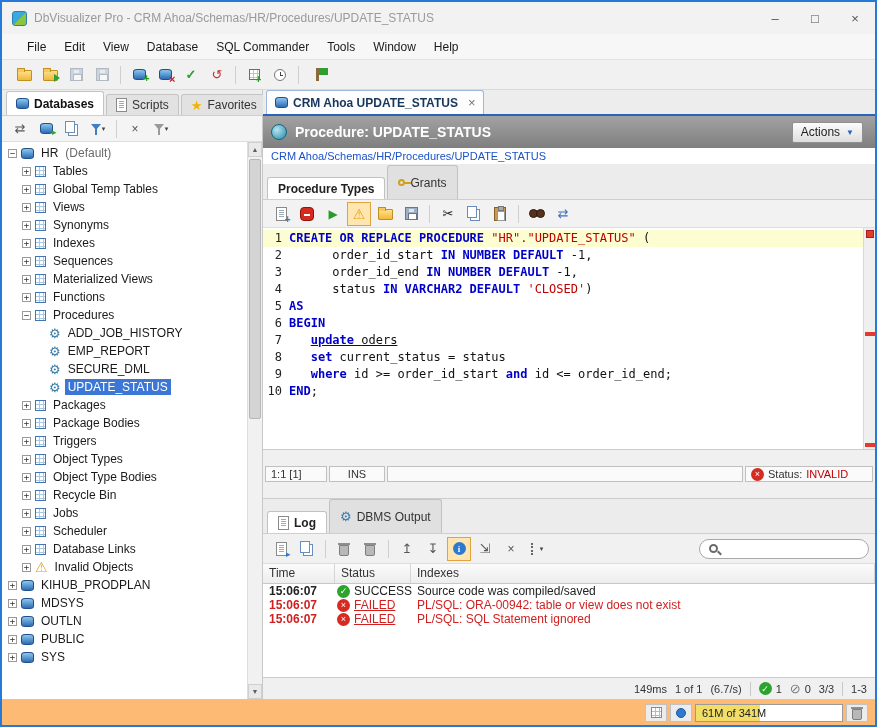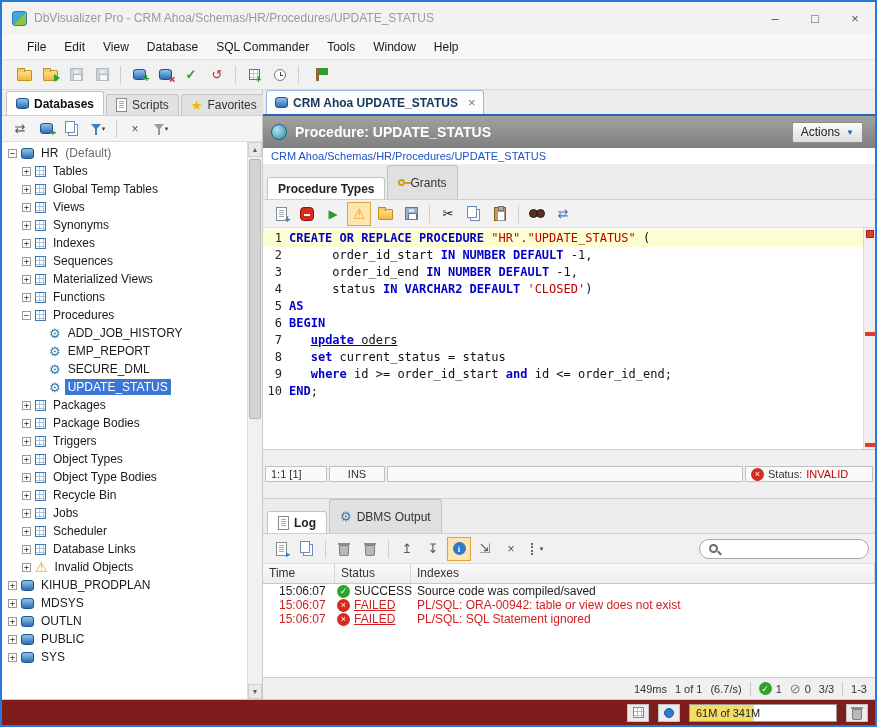--- a/index.html
+++ b/index.html
@@ -101,35 +101,35 @@
 
   .log-toolbar { flex: 0 0 30px; background: #f1f1f1; border-bottom: 1px solid #ddd; display: flex; align-items: center; gap: 2px; padding: 0 6px; }
   .search-box { margin-left: auto; width: 170px; height: 20px; border: 1px solid #a8a8a8; border-radius: 10px; background: #fff; display: flex; align-items: center; padding: 0 9px; gap: 6px; }
   .search-box input { border: none; outline: none; flex: 1; font-size: 11px; min-width: 0; font-family: "Liberation Sans", sans-serif; }
 
   .log-table { flex: 1; display: flex; flex-direction: column; min-height: 0; background: #fff; }
   .lt-header { flex: 0 0 20px; display: flex; background: linear-gradient(#fbfbfb,#ededed); border-bottom: 1px solid #c8c8c8; color: #333; }
   .lt-h { padding: 2px 6px; border-right: 1px solid #d5d5d5; }
   .lt-h.time { width: 72px; } .lt-h.status { width: 76px; } .lt-h.msg { flex: 1; }
   .lt-row { flex: 0 0 19px; display: flex; align-items: center; }
-  .lt-time { width: 72px; padding: 0 16px; font-weight: normal; }
+  .lt-time { width: 72px; padding: 0 6px; font-weight: bold; }
   .lt-status { width: 76px; display: flex; align-items: center; gap: 4px; padding: 0 2px; }
   .lt-msg { flex: 1; padding: 0 6px; }
   .lt-row.error { color: #d02020; }
   .lt-row.error .stxt { text-decoration: underline; }
 
   .checkcircle { width: 13px; height: 13px; border-radius: 50%; background: #2ca32c; color: #fff; font-size: 9px; display: flex; align-items: center; justify-content: center; flex: 0 0 13px; }
   .crosscircle { width: 13px; height: 13px; border-radius: 50%; background: #d62b20; color: #fff; font-size: 9px; display: flex; align-items: center; justify-content: center; flex: 0 0 13px; }
 
   .stats-row { flex: 0 0 22px; background: #f0f0f0; border-top: 1px solid #ccc; display: flex; align-items: center; justify-content: flex-end; gap: 8px; padding: 0 8px; font-size: 11px; color: #333; }
   .stat-sep { width: 1px; height: 14px; background: #c8c8c8; }
   .stat-pair { display: flex; align-items: center; gap: 4px; }
 
   
-  .statusbar { flex: 0 0 26px; background: #7f1d1d; border-top: 1px solid #c8c8c8; display: flex; align-items: center; gap: 9px; padding: 0 7px; }
+  .statusbar { flex: 0 0 26px; background: #fdba74; border-top: 1px solid #c8c8c8; display: flex; align-items: center; gap: 3px; padding: 0 7px; }
   .sb-flex { flex: 1; height: 18px; }
   .sb-panel { height: 18px; min-width: 22px; border: 1px solid #c2c2c2; background: #ececec; display: flex; align-items: center; justify-content: center; padding: 0 3px; }
   .memory { width: 148px; height: 18px; border: 1px solid #9a9a9a; position: relative; background: #fff; font-size: 11px; overflow: hidden; }
   .memory .fill { position: absolute; left: 0; top: 0; bottom: 0; width: 44%; background: #f2de66; }
   .memory .mtext { position: absolute; inset: 0; display: flex; align-items: center; padding-left: 6px; color: #222; }
 
   
   .i-folder { width: 15px; height: 11px; background: linear-gradient(#ffe08a,#f0b93c); border: 1px solid #c08f1f; border-radius: 1px; position: relative; margin-top: 2px; }
   .i-folder::before { content: ""; position: absolute; top: -3px; left: -1px; width: 6px; height: 3px; background: #f5c95e; border: 1px solid #c08f1f; border-bottom: none; border-radius: 1px 1px 0 0; }
   .i-folder.open::after { content: ""; position: absolute; right: -3px; bottom: -2px; border-left: 6px solid #2fa32f; border-top: 4px solid transparent; border-bottom: 4px solid transparent; }

